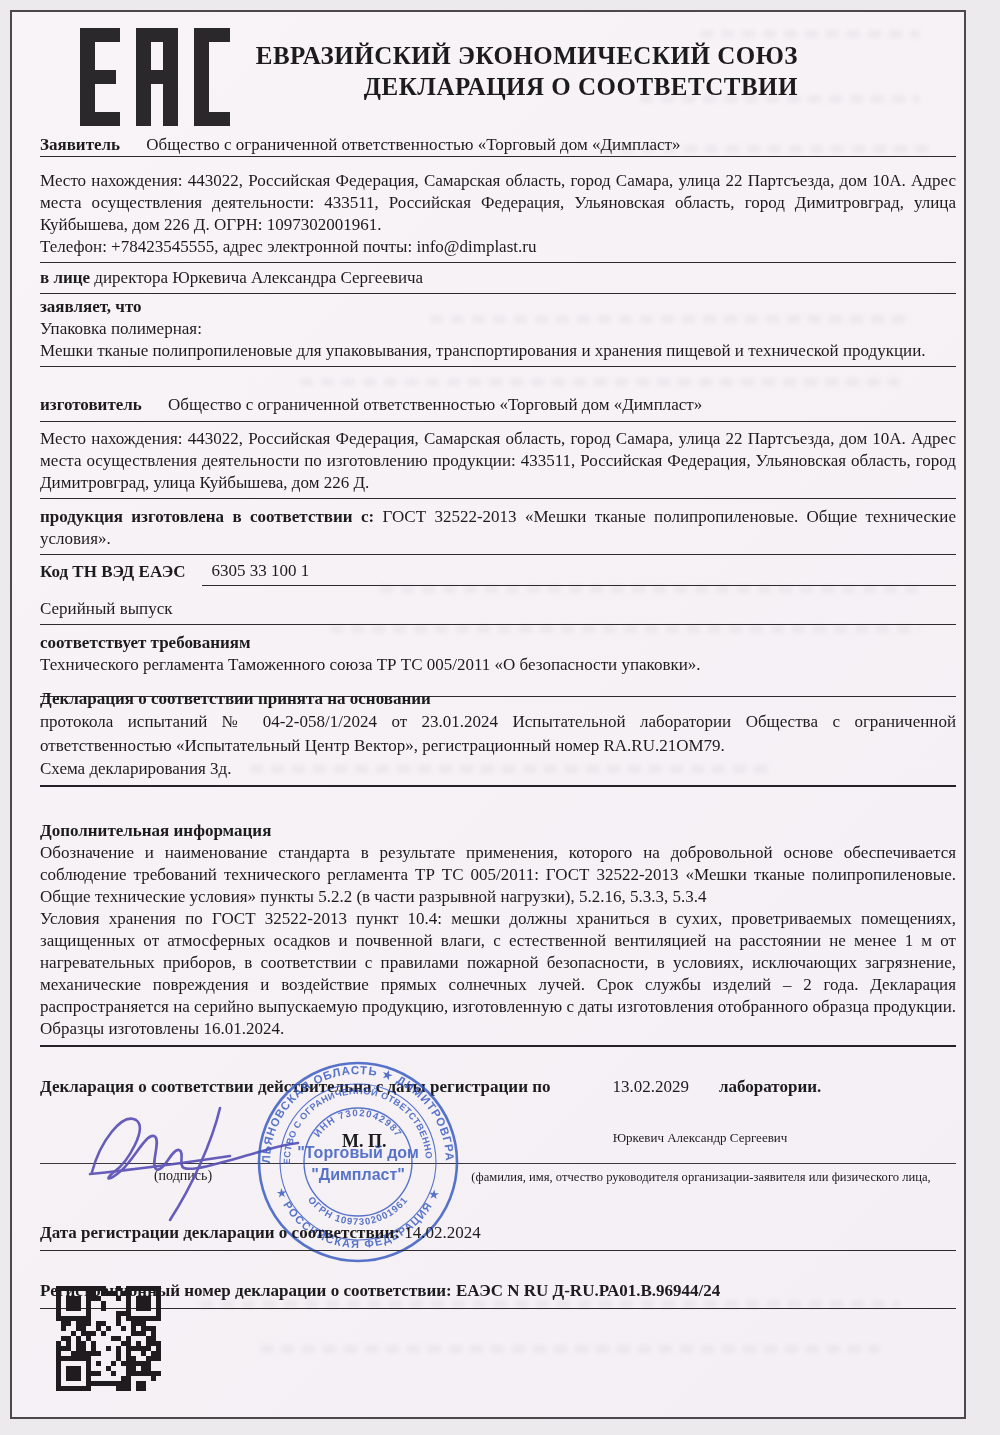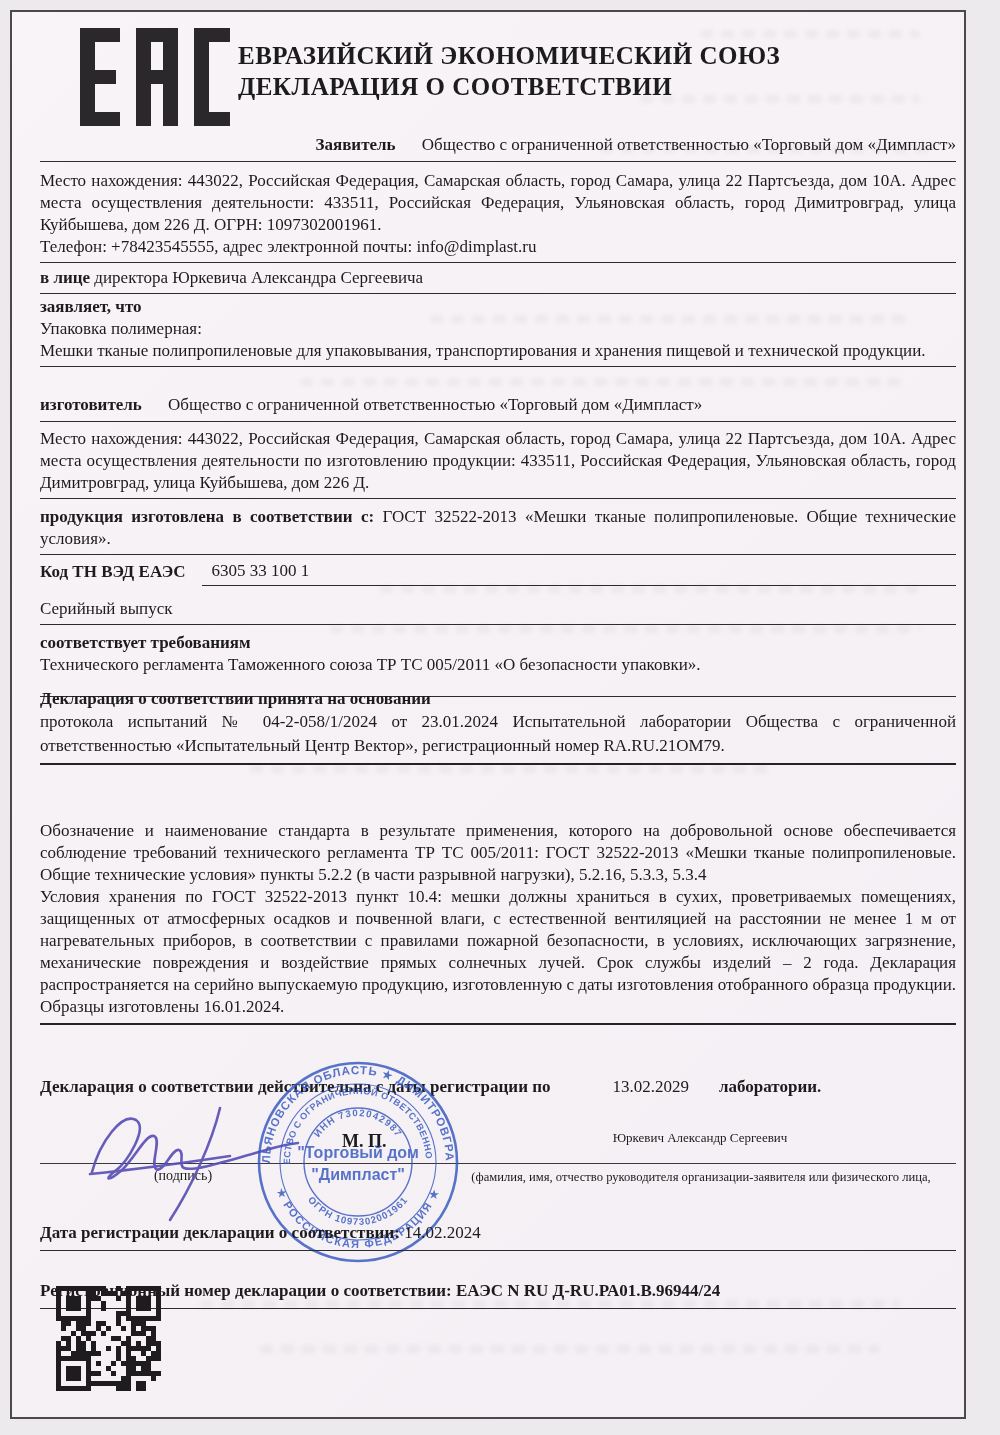--- a/index.html
+++ b/index.html
@@ -16,21 +16,21 @@
     background:linear-gradient(135deg,#f9f4f8 0%,#f6f1f5 55%,#f4eff4 100%);
   }
   .sec{position:absolute;left:40px;width:916px;font-size:17px;line-height:22px;}
   .u{border-bottom:1.6px solid #2d2b2e;}
   .u-heavy{border-bottom:2.4px solid #242226;}
   .bold{font-weight:bold;}
   .just{text-align:justify;}
   .label-gap{margin-right:22px;}
   
   .eac-logo{position:absolute;left:78px;top:26px;}
-  .title-block{position:absolute;left:238px;top:40px;width:560px;text-align:left;}
+  .title-block{position:absolute;left:238px;top:40px;width:560px;text-align:right;}
   .title-line{font-size:25px;font-weight:bold;line-height:31px;letter-spacing:.5px;}
   
   .code-row{display:flex;align-items:flex-end;}
   .code-label{font-weight:bold;white-space:nowrap;margin-right:16px;padding-bottom:3px;}
   .code-value{flex:1;border-bottom:1.6px solid #2d2b2e;padding:0 0 3px 10px;}
   
   .validity-row{display:flex;align-items:baseline;}
   .validity-date{margin-left:62px;}
   .validity-suffix{margin-left:30px;font-weight:bold;}
   
@@ -81,21 +81,21 @@
     <rect x="116" y="2" width="36" height="14"></rect>
     <rect x="116" y="86" width="36" height="14"></rect>
   </g>
 </svg>
 
 <div class="title-block">
   <div class="title-line">ЕВРАЗИЙСКИЙ ЭКОНОМИЧЕСКИЙ СОЮЗ</div>
   <div class="title-line">ДЕКЛАРАЦИЯ О СООТВЕТСТВИИ</div>
 </div>
 
-<div class="sec u" style="top:134px;padding-bottom:5px;text-align:right;">
+<div class="sec u" style="top:134px;">
   <span class="bold label-gap">Заявитель</span>
   <span>Общество с ограниченной ответственностью «Торговый дом «Димпласт»</span>
 </div>
 
 <div class="sec u" style="top:170px;padding-bottom:4px;">
   <div class="just">Место нахождения: 443022, Российская Федерация, Самарская область, город Самара, улица 22 Партсъезда, дом 10А. Адрес места осуществления деятельности: 433511, Российская Федерация, Ульяновская область, город Димитровград, улица Куйбышева, дом 226 Д. ОГРН: 1097302001961.</div>
   <div>Телефон: +78423545555, адрес электронной почты: info@dimplast.ru</div>
 </div>
 
 <div class="sec u" style="top:267px;padding-bottom:4px;">
@@ -131,23 +131,25 @@
 <div class="sec u" style="top:598px;padding-bottom:4px;">Серийный выпуск</div>
 
 <div class="sec u" style="top:632px;padding-bottom:20px;">
   <div class="bold">соответствует требованиям</div>
   <div>Технического регламента Таможенного союза ТР ТС 005/2011 «О безопасности упаковки».</div>
 </div>
 
 <div class="sec u-heavy" style="top:688px;padding-bottom:5px;">
   <div class="bold">Декларация о соответствии принята на основании</div>
   <div class="just" style="line-height:24px;">протокола испытаний № 04-2-058/1/2024 от 23.01.2024 Испытательной лаборатории Общества с ограниченной ответственностью «Испытательный Центр Вектор», регистрационный номер RA.RU.21OM79.</div>
+  <div>Схема декларирования 3д.</div>
 </div>
 
 <div class="sec u-heavy" style="top:820px;padding-bottom:5px;">
+  <div class="bold">Дополнительная информация</div>
   <div class="just">Обозначение и наименование стандарта в результате применения, которого на добровольной основе обеспечивается соблюдение требований технического регламента ТР ТС 005/2011: ГОСТ 32522-2013 «Мешки тканые полипропиленовые. Общие технические условия» пункты 5.2.2 (в части разрывной нагрузки), 5.2.16, 5.3.3, 5.3.4</div>
   <div class="just">Условия хранения по ГОСТ 32522-2013 пункт 10.4: мешки должны храниться в сухих, проветриваемых помещениях, защищенных от атмосферных осадков и почвенной влаги, с естественной вентиляцией на расстоянии не менее 1 м от нагревательных приборов, в соответствии с правилами пожарной безопасности, в условиях, исключающих загрязнение, механические повреждения и воздействие прямых солнечных лучей. Срок службы изделий – 2 года. Декларация распространяется на серийно выпускаемую продукцию, изготовленную с даты изготовления отобранного образца продукции. Образцы изготовлены 16.01.2024.</div>
 </div>
 
 <div class="sec validity-row" style="top:1076px;">
   <span class="bold">Декларация о соответствии действительна с даты регистрации по</span>
   <span class="validity-date">13.02.2029</span>
   <span class="validity-suffix">лаборатории.</span>
 </div>
 

